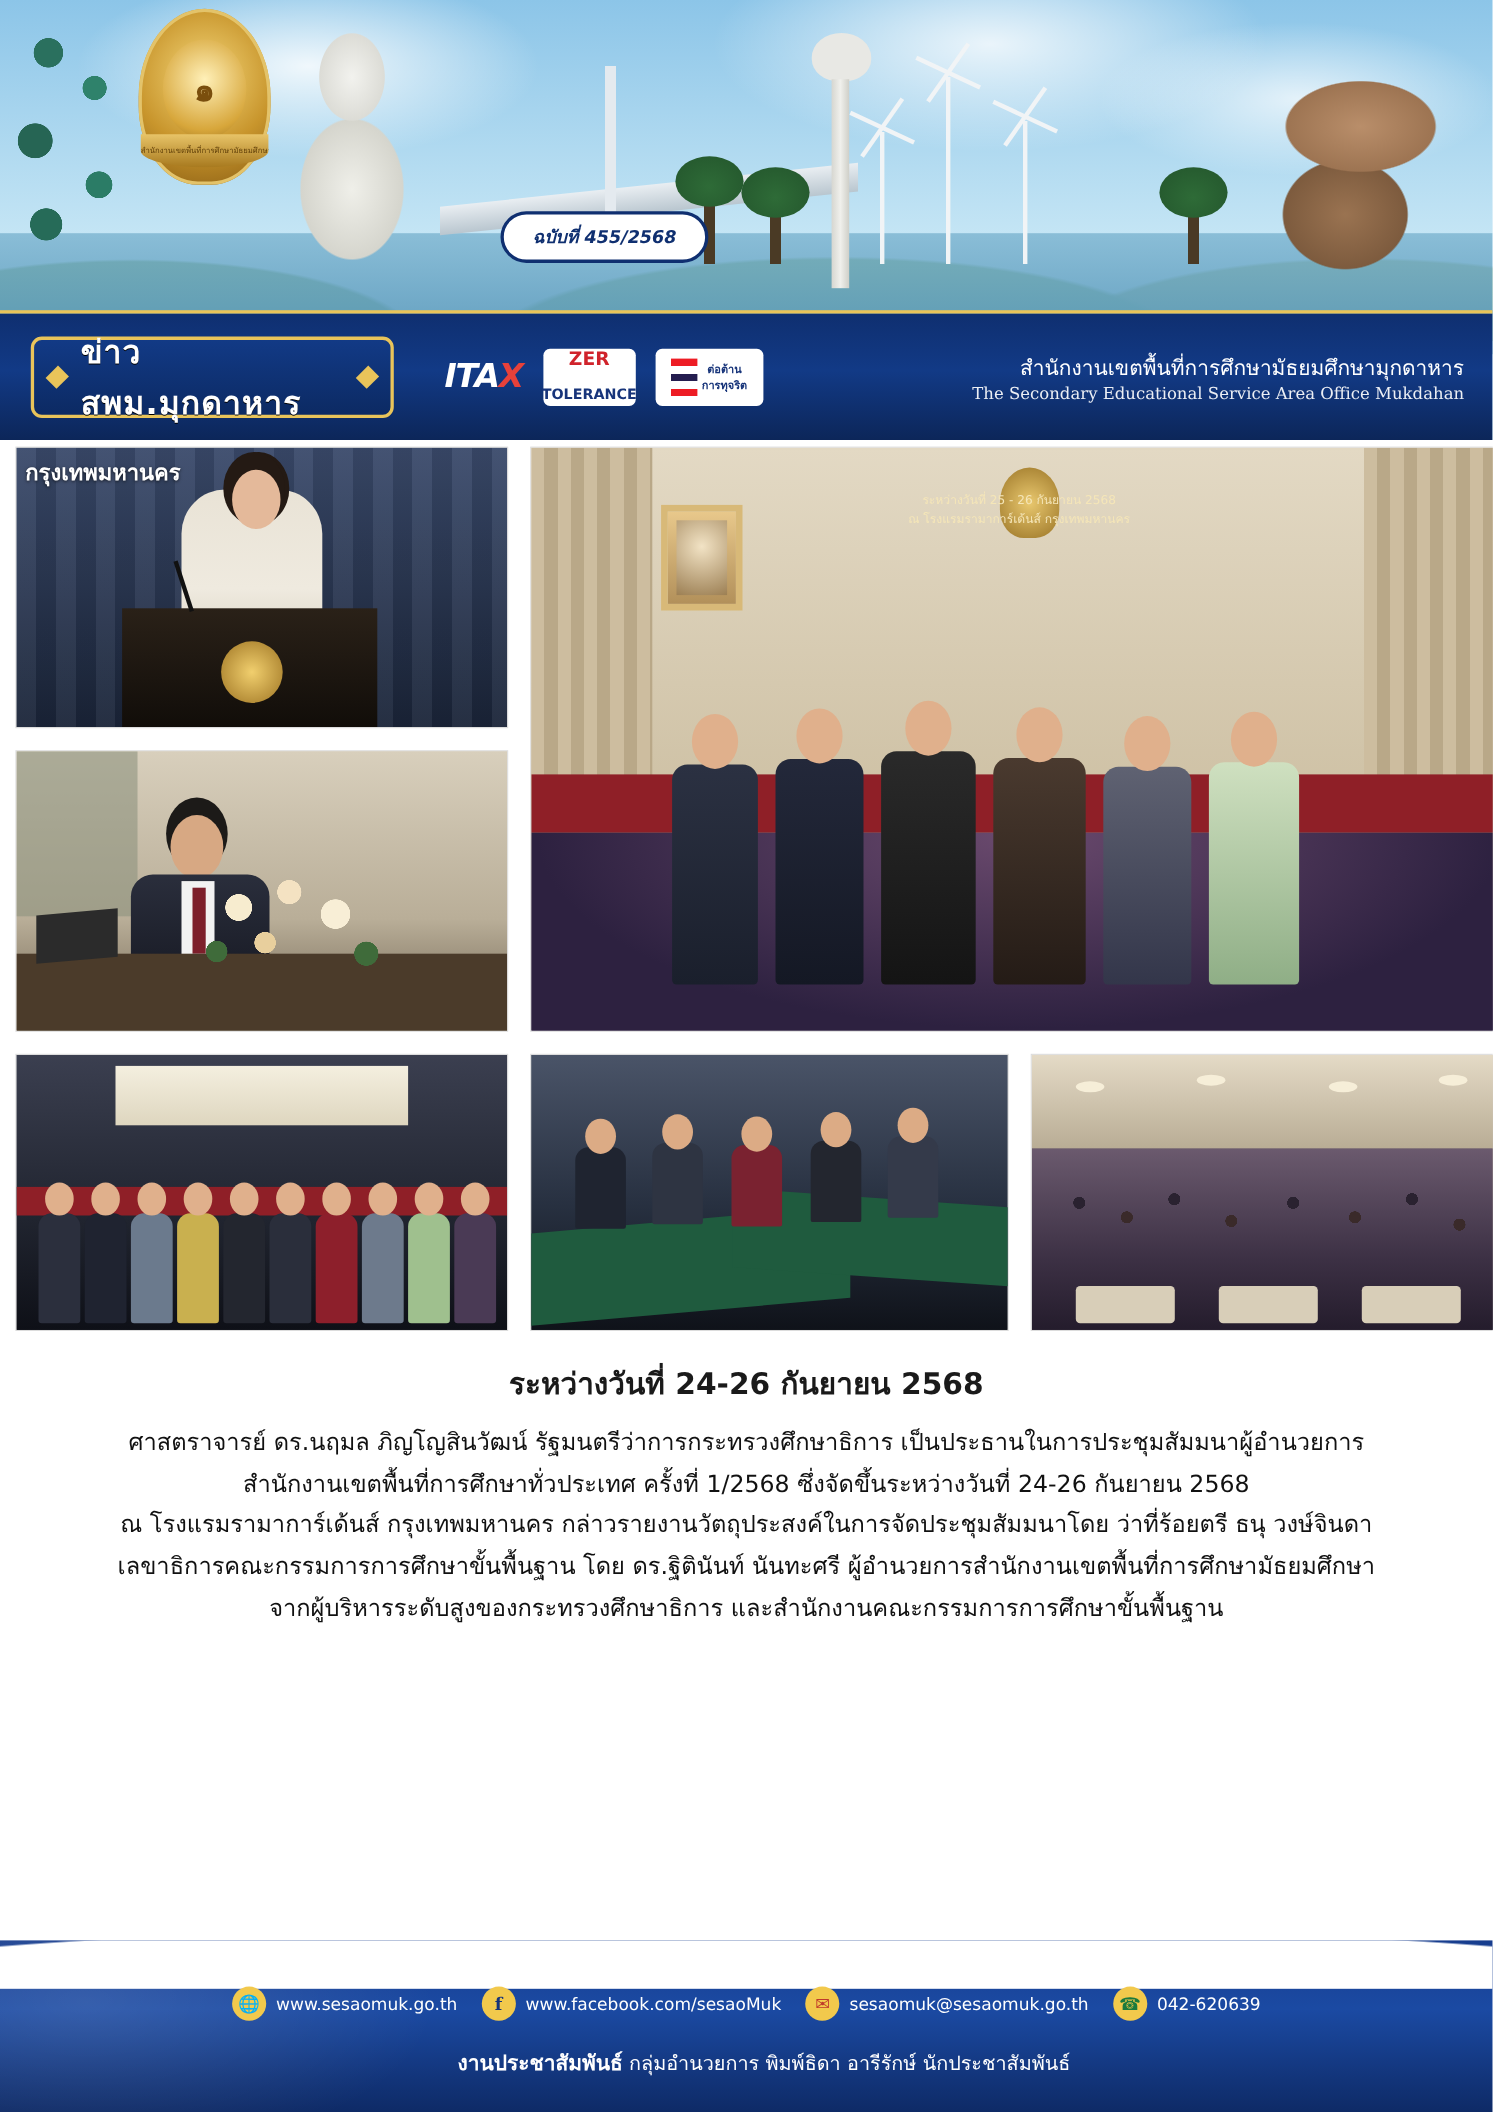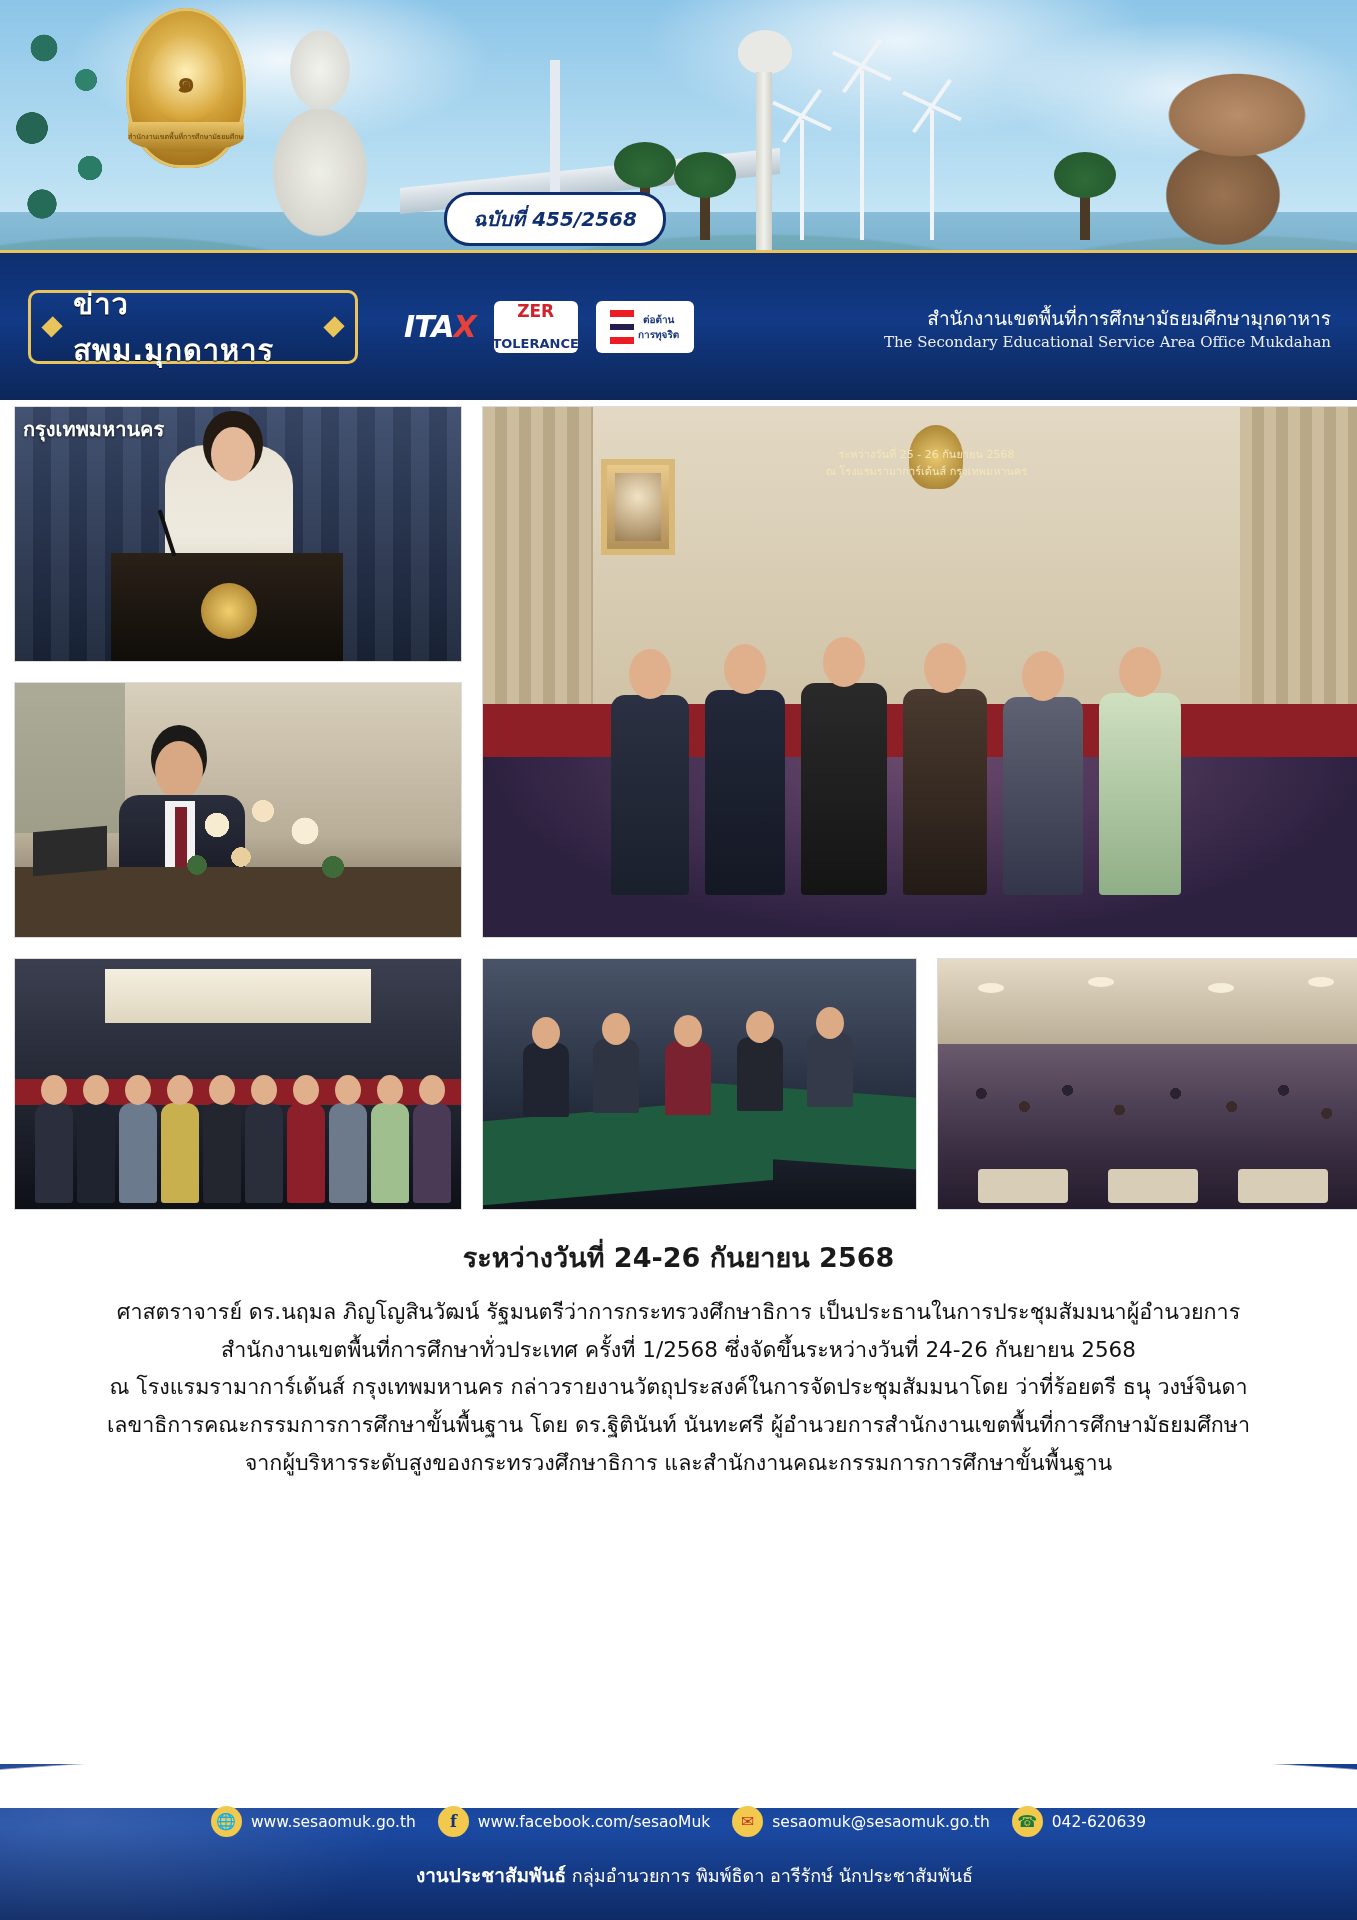--- a/index.html
+++ b/index.html
@@ -130,21 +130,21 @@
   .emblem .band {
     position:absolute; left: 2px; right: 2px; bottom: 16px; height: 30px;
     border-radius: 0 0 50% 50%;
     background: linear-gradient(180deg,#e8c468,#a87a1f);
     color:#5d3c06; font-size: 7px; text-align:center; line-height: 30px;
     overflow:hidden; white-space:nowrap;
   }
 
   
   .banner-bar {
-    position: absolute; left: 0; right: 0; bottom: 0; height: 150px;
+    position: absolute; left: 0; right: 0; bottom: 0; height: 118px;
     background: linear-gradient(180deg, #0f2f70 0%, #123a86 45%, #0c2659 100%);
     border-top: 3px solid #e9c45a;
     display: flex; align-items: center;
     z-index: 5;
   }
   .news-plate {
     position: relative; margin-left: 28px;
     width: 330px; height: 74px;
     background: linear-gradient(180deg,#123a86,#0c2a63);
     border: 3px solid #e9c45a;
@@ -154,27 +154,27 @@
   }
   .news-plate .txt {
     font-size: 29px; font-weight: bold; letter-spacing: 1px;
     text-shadow: 0 1px 0 #000;
   }
   .news-plate .dia {
     width: 16px; height: 16px; background: #e9c45a; transform: rotate(45deg);
     margin: 0 14px;
   }
   .issue-badge {
-    position: absolute; left: 444px; top: 192px;
+    position: absolute; left: 455px; top: 192px;
     padding: 8px 26px;
     background: #ffffff;
     border: 3px solid #0f2f70;
     border-radius: 26px;
     color: #0f2f70;
-    font-size: 20px; font-weight: bold;
+    font-size: 16px; font-weight: bold;
     z-index: 6;
     font-style: italic;
   }
   .logos {
     display: flex; align-items: center; gap: 18px; margin-left: 46px;
   }
   .logo-ita {
     color: #ffffff; font-size: 30px; font-weight: bold; font-style: italic;
     letter-spacing: -1px;
   }

